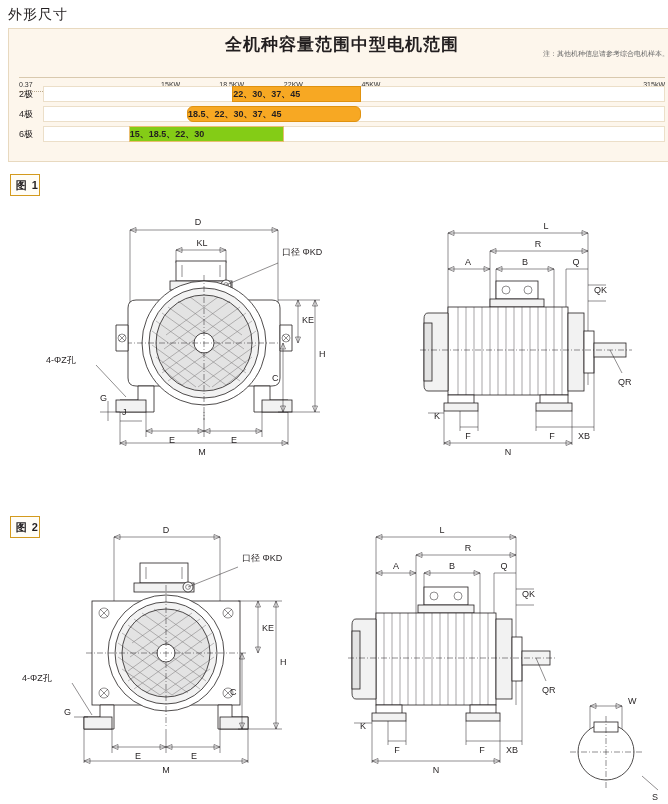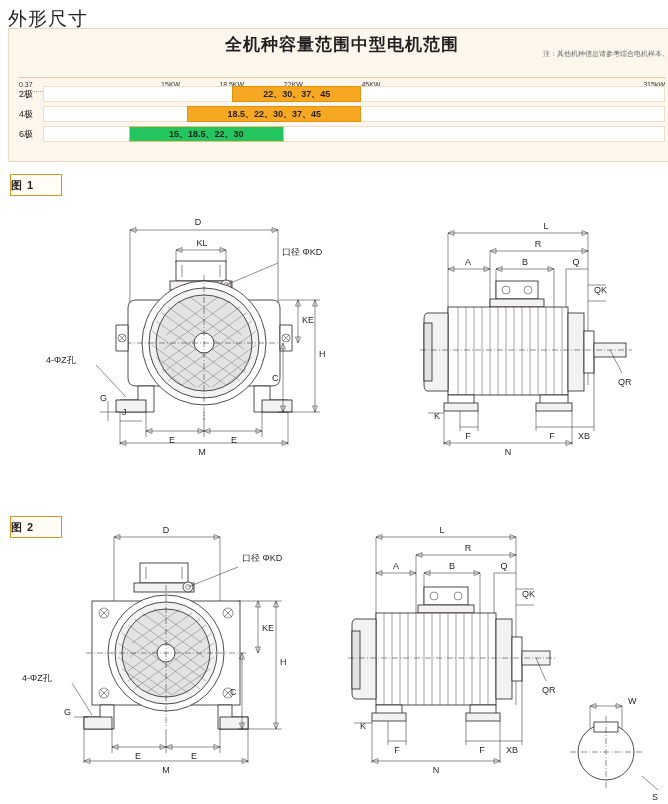--- a/index.html
+++ b/index.html
@@ -7,21 +7,21 @@
   body {
     width:668px; height:804px;
     background:#ffffff;
     font-family:"Liberation Sans", sans-serif;
     color:#231f20;
     position:relative;
     overflow:hidden;
   }
   .page-title {
     position:absolute; left:8px; top:6px;
-    font-size:19px; color:#231f20; letter-spacing:1px;
+    font-size:14px; color:#231f20; letter-spacing:1px;
   }
   
   .cap-panel {
     position:absolute; left:8px; top:28px; width:668px; height:134px;
     background:#fdf6ec;
     border:1px solid #e8d9bf;
   }
   .cap-title {
     position:absolute; left:0; top:4px; width:100%;
     text-align:center; font-size:17px; font-weight:bold; color:#231f20;
@@ -55,29 +55,29 @@
   }
   .row .rowlabel {
     position:absolute; left:0; top:3px; width:24px;
     font-size:9px; color:#231f20;
   }
   .row .seg {
     position:absolute; top:1px; height:16px;
     background:#f7a823;
     border:1px solid #e0920f;
     color:#231f20; font-size:9px; font-weight:bold;
-    line-height:14px; text-align:center; white-space:nowrap;
-  }
-  .row .seg.light { background:#22c55e; border-color:#e9be71; }
+    line-height:14px; text-align:left; white-space:nowrap;
+  }
+  .row .seg.light { background:#84cc16; border-color:#e9be71; }
   
   .fig-tag {
-    position:absolute; width:52px; height:22px;
+    position:absolute; width:30px; height:22px;
     border:1px solid #d39a1e; background:#fffdf6;
     font-size:11px; font-weight:bold; color:#231f20;
-    text-align:left; line-height:20px; letter-spacing:1px;
+    text-align:right; line-height:20px; letter-spacing:1px;
   }
   
   .draw { position:absolute; }
   svg { display:block; }
   .ln-thin { stroke:#231f20; fill:none; stroke-width:0.5; }
   .ln-dim { stroke:#231f20; fill:none; stroke-width:0.5; }
   .ln-center { stroke:#231f20; fill:none; stroke-width:0.5; stroke-dasharray:6 2 1 2; }
   .fillw { fill:#ffffff; stroke:#231f20; stroke-width:0.8; }
   .fillg { fill:#f2f2f2; stroke:#231f20; stroke-width:0.8; }
   .fillgd { fill:#e3e3e3; stroke:#231f20; stroke-width:0.8; }
@@ -106,21 +106,21 @@
 
   <div class="rows">
     <div class="row">
       <div class="rowlabel">2极</div>
       <div class="band"></div>
       <div class="seg" style="left:33%; width:20%;">22、30、37、45</div>
     </div>
     <div class="row">
       <div class="rowlabel">4极</div>
       <div class="band"></div>
-      <div class="seg" style="left:26%; width:27%;">18.5、22、30、37、45</div>
+      <div class="seg" style="left:26%; width:27%;border-radius:6px;">18.5、22、30、37、45</div>
     </div>
     <div class="row">
       <div class="rowlabel">6极</div>
       <div class="band"></div>
       <div class="seg light" style="left:17%; width:24%;">15、18.5、22、30</div>
     </div>
   </div>
 </div>
 
 <div class="fig-tag" style="left:10px; top:174px;">图 1</div>

